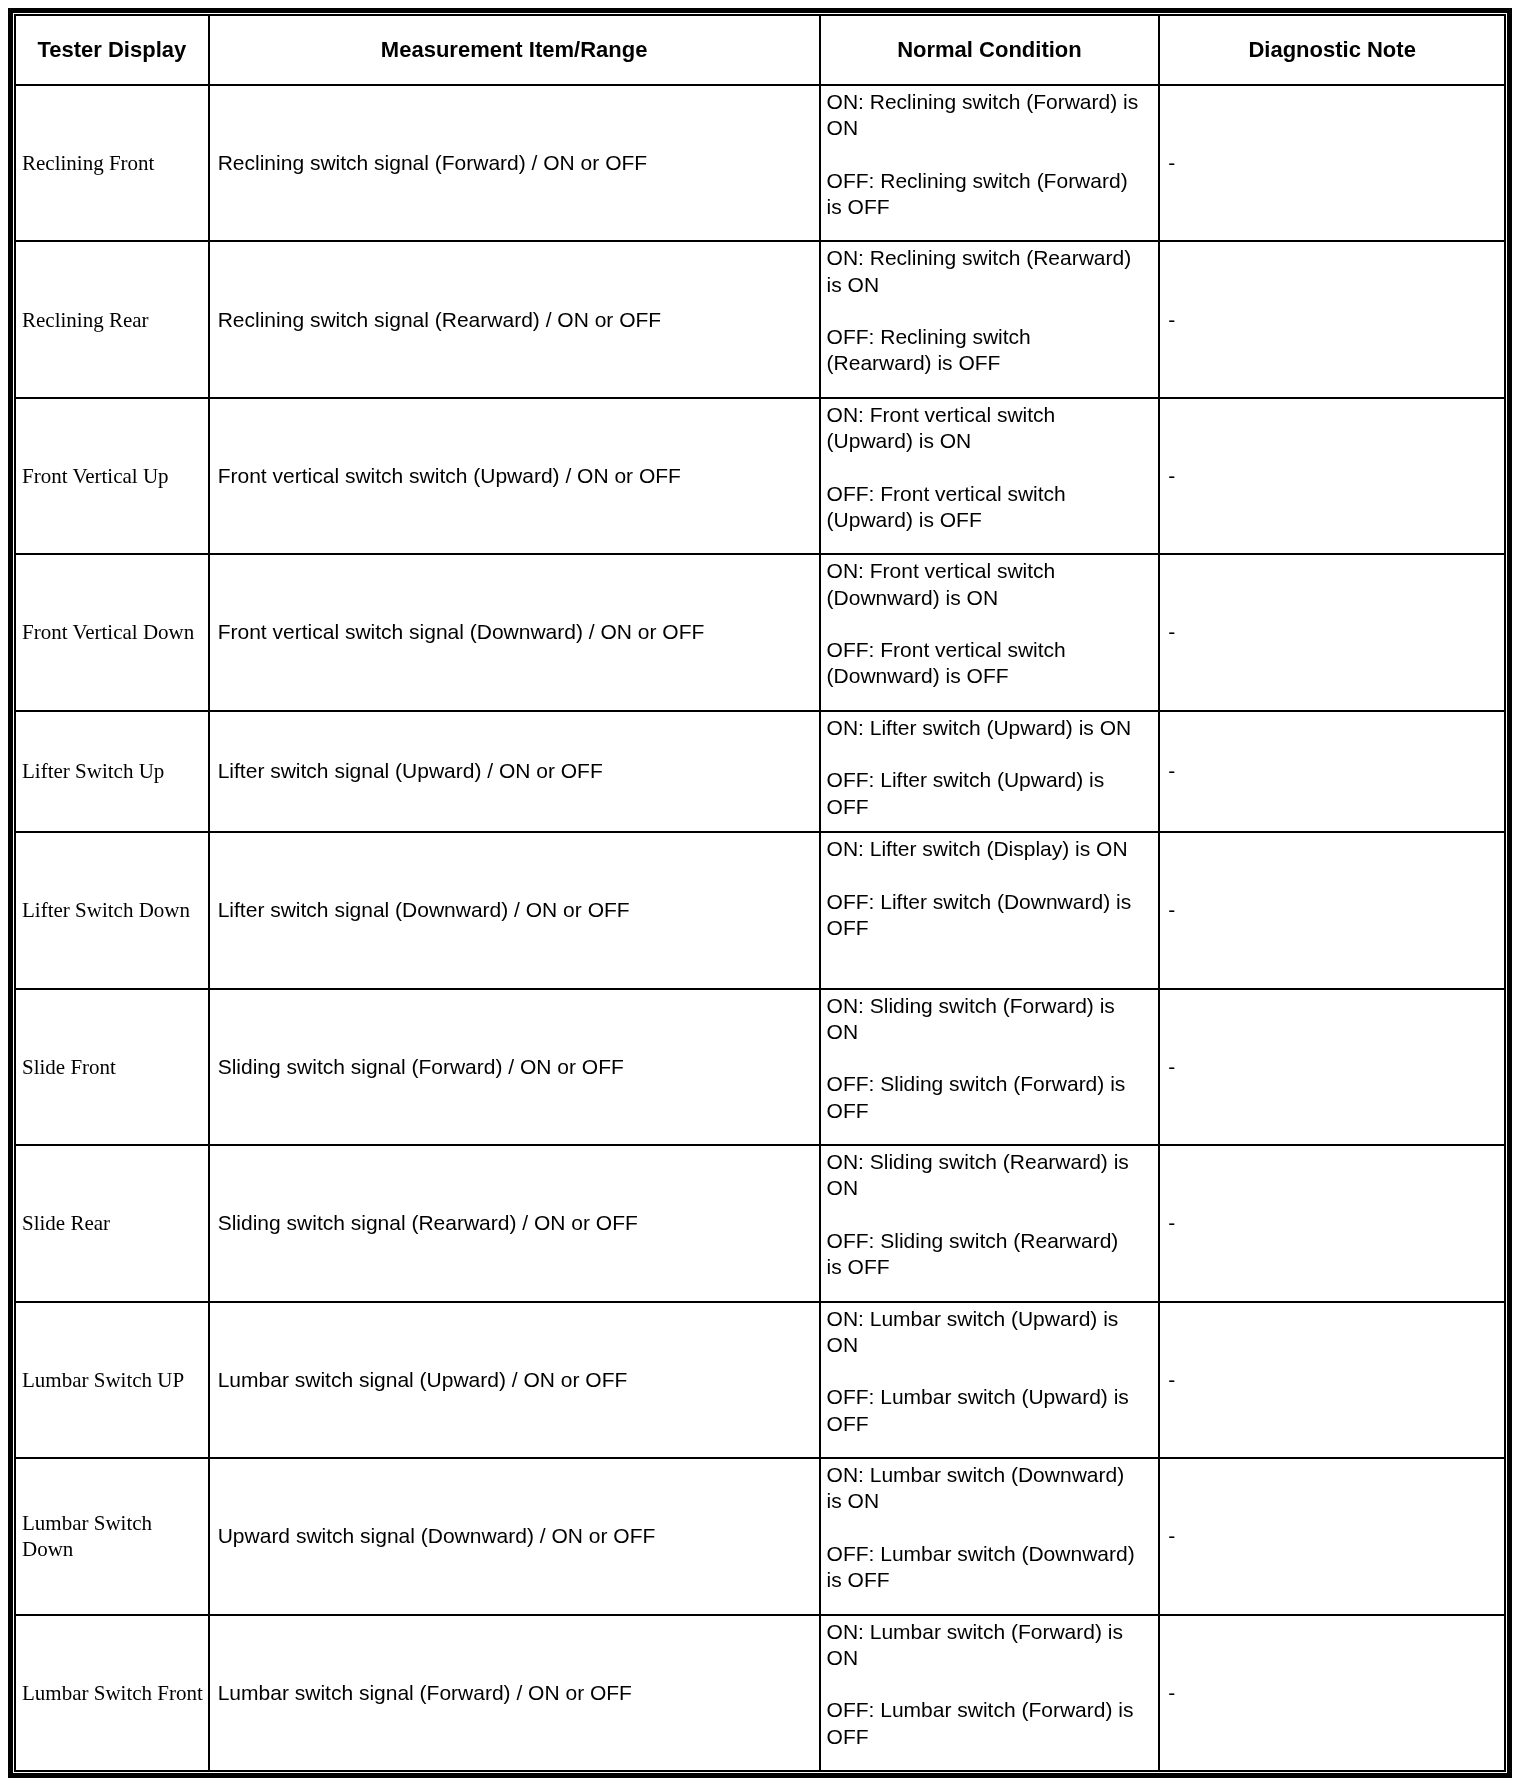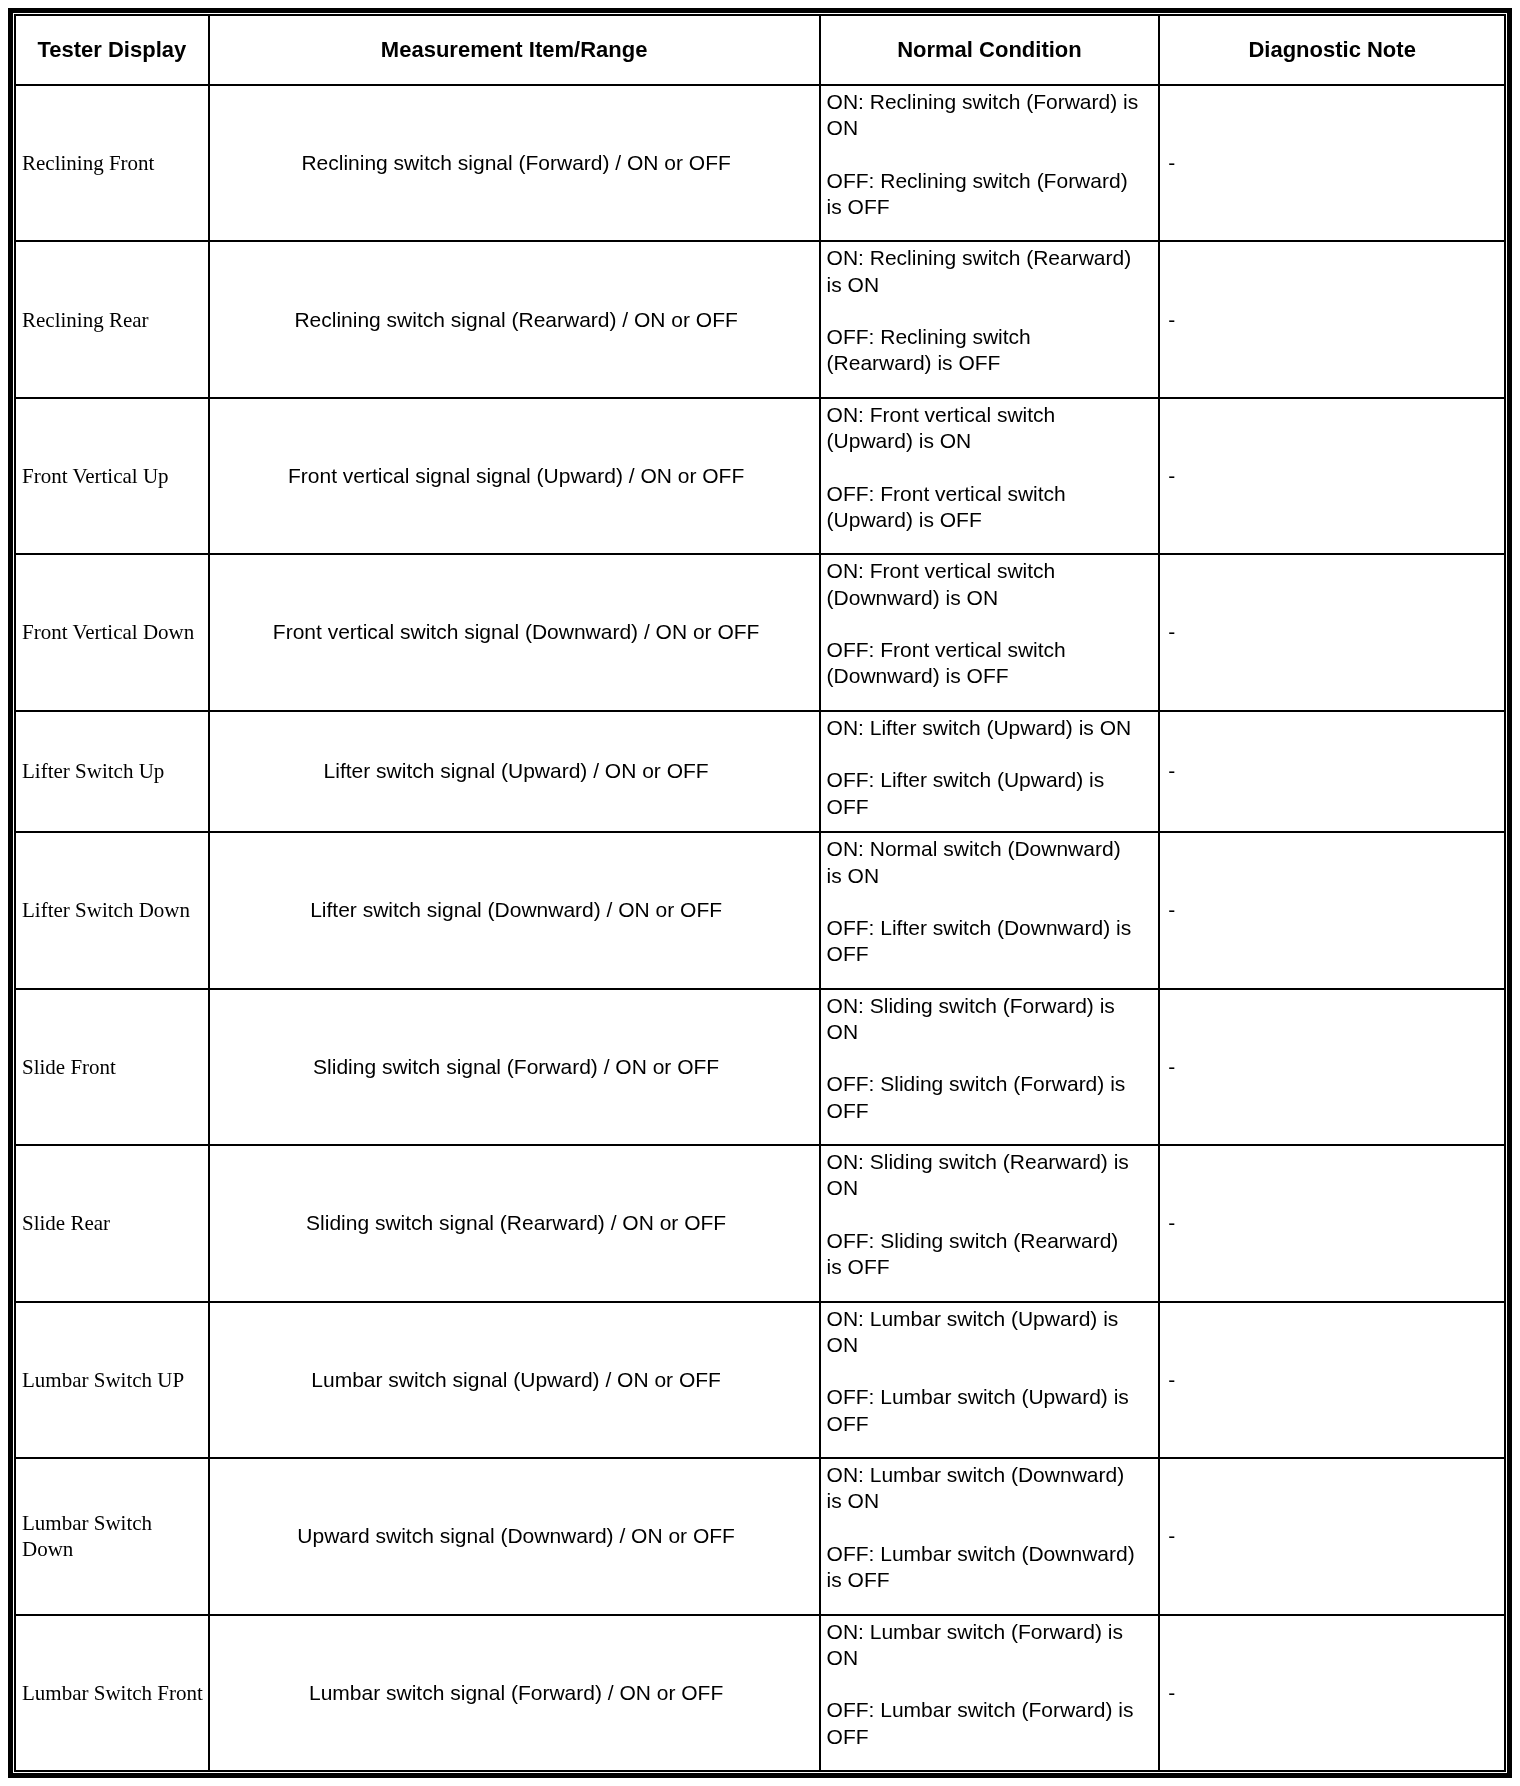--- a/index.html
+++ b/index.html
@@ -50,21 +50,21 @@
   col.c3 { width: 22.8%; }
   col.c4 { width: 23.2%; }
   td.cell-display {
     vertical-align: middle;
     text-align: left;
     padding: 4px 4px 4px 6px;
     font-family: Liberation Serif, serif;
   }
   td.cell-measure {
     vertical-align: middle;
-    text-align: center;
+    text-align: left;
     padding: 4px 4px 4px 8px;
   }
   td.cell-normal {
     vertical-align: top;
     text-align: left;
     padding: 3px 20px 3px 6px;
   }
   td.cell-note {
     vertical-align: middle;
     text-align: left;
@@ -116,21 +116,21 @@
           <td class="cell-measure">Reclining switch signal (Rearward) / ON or OFF</td>
           <td class="cell-normal">
             <p class="normal-on">ON: Reclining switch (Rearward) is ON</p>
             <p class="normal-off">OFF: Reclining switch (Rearward) is OFF</p>
           </td>
           <td class="cell-note">-</td>
         </tr>
 
         <tr class="r-tall">
           <td class="cell-display">Front Vertical Up</td>
-          <td class="cell-measure">Front vertical signal signal (Upward) / ON or OFF</td>
+          <td class="cell-measure">Front vertical switch switch (Upward) / ON or OFF</td>
           <td class="cell-normal">
             <p class="normal-on">ON: Front vertical switch (Upward) is ON</p>
             <p class="normal-off">OFF: Front vertical switch (Upward) is OFF</p>
           </td>
           <td class="cell-note">-</td>
         </tr>
 
         <tr class="r-tall">
           <td class="cell-display">Front Vertical Down</td>
           <td class="cell-measure">Front vertical switch signal (Downward) / ON or OFF</td>
@@ -148,21 +148,21 @@
             <p class="normal-on">ON: Lifter switch (Upward) is ON</p>
             <p class="normal-off">OFF: Lifter switch (Upward) is OFF</p>
           </td>
           <td class="cell-note">-</td>
         </tr>
 
         <tr class="r-tall">
           <td class="cell-display">Lifter Switch Down</td>
           <td class="cell-measure">Lifter switch signal (Downward) / ON or OFF</td>
           <td class="cell-normal">
-            <p class="normal-on">ON: Normal switch (Downward) is ON</p>
+            <p class="normal-on">ON: Lifter switch (Display) is ON</p>
             <p class="normal-off">OFF: Lifter switch (Downward) is OFF</p>
           </td>
           <td class="cell-note">-</td>
         </tr>
 
         <tr class="r-tall">
           <td class="cell-display">Slide Front</td>
           <td class="cell-measure">Sliding switch signal (Forward) / ON or OFF</td>
           <td class="cell-normal">
             <p class="normal-on">ON: Sliding switch (Forward) is ON</p>

